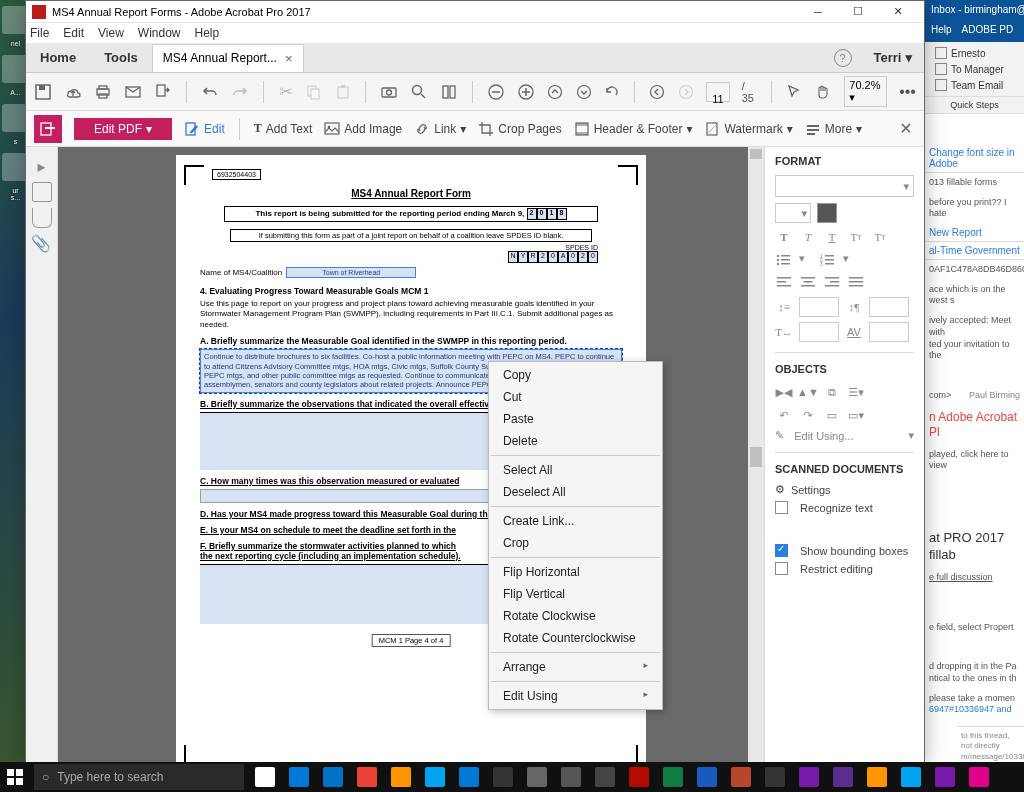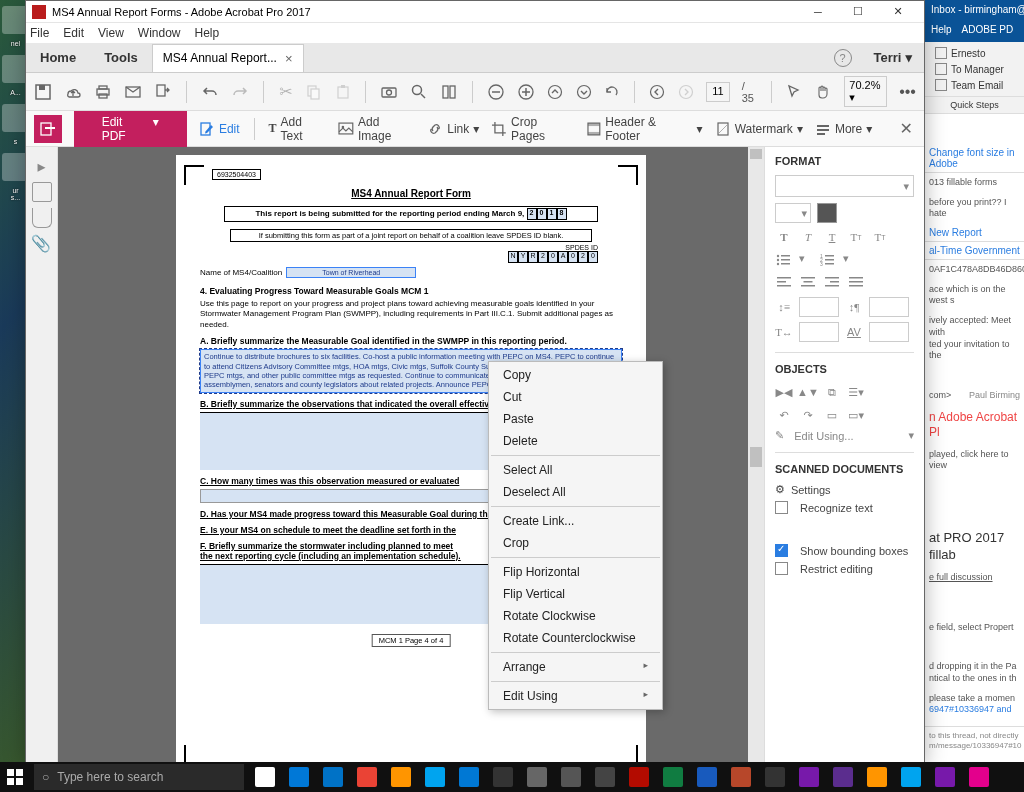--- a/index.html
+++ b/index.html
@@ -24,26 +24,26 @@
 .hometab { padding: 0 14px; height: 100%; display: flex; align-items: center; font-size: 13px; font-weight: 600; color: #333; }
 .doctab { height: 28px; background: #fff; border: 1px solid #ccc; border-bottom: none; padding: 0 10px; display: flex; align-items: center; font-size: 12px; gap: 8px; }
 .doctab .x { color: #666; font-size: 13px; }
 .tabbar .spacer { flex: 1; }
 .helpcircle { width: 18px; height: 18px; border: 1.5px solid #888; border-radius: 50%; display: flex; align-items: center; justify-content: center; font-size: 11px; color: #888; margin-right: 10px; }
 .usermenu { font-size: 13px; font-weight: 600; color: #333; padding: 0 12px; display: flex; align-items: center; gap: 4px; }
 
 .quickbar { height: 38px; background: #f5f5f5; border-bottom: 1px solid #ddd; display: flex; align-items: center; padding: 0 8px; gap: 12px; }
 .qicon { width: 20px; height: 20px; display: flex; align-items: center; justify-content: center; color: #555; }
 .qsep { width: 1px; height: 22px; background: #ccc; margin: 0 2px; }
-.pagenum { border: 1px solid #ccc; width: 28px; height: 20px; font-size: 11px; text-align: center; padding-top: 2px; }
+.pagenum { border: 1px solid #ccc; width: 28px; height: 20px; font-size: 11px; text-align: center; padding-top: 10px; }
 .pageof { font-size: 11px; color: #555; }
 .zoomsel { border: 1px solid #ccc; font-size: 11px; padding: 2px 4px; }
 
 .editbar { height: 36px; background: #f9f9f9; border-bottom: 1px solid #ddd; display: flex; align-items: center; padding: 0 8px; gap: 12px; }
-.editpdf { background: #c31f5e; color: #fff; padding: 4px 28px; font-size: 12px; display: flex; gap: 4px; }
+.editpdf { background: #c31f5e; color: #fff; padding: 4px 20px; font-size: 12px; display: flex; gap: 4px; }
 .editpdf-icon { width: 28px; height: 28px; background: #c31f5e; display:flex; align-items:center; justify-content:center; }
 .editbtn-blue { color: #2a7de1; font-size: 12px; display: flex; align-items: center; gap: 4px; }
 .editbtn { color: #444; font-size: 12px; display: flex; align-items: center; gap: 4px; }
 
 .workarea { display: flex; height: 636px; }
 .leftstrip { width: 32px; background: #f0f0f0; border-right: 1px solid #ddd; padding-top: 6px; }
 .leftstrip .li { width: 20px; height: 20px; margin: 6px auto; border: 1px solid #999; border-radius: 2px; }
 
 .docview { flex: 1; background: #6a6a6a; overflow: hidden; position: relative; display: flex; justify-content: center; }
 .scrollv { position: absolute; right: 0; top: 0; width: 16px; height: 100%; background: #e8e8e8; }
@@ -424,21 +424,21 @@
         <div class="para">Use this page to report on your progress and project plans toward achieving measurable goals identified in your Stormwater Management Program Plan (SWMPP), including requirements in Part III.C.1. Submit additional pages as needed.</div>
         <div class="sec">A.  Briefly summarize the Measurable Goal identified in the SWMPP in this reporting period.</div>
         <div class="selbox sel">Continue to distribute brochures to six facilities.  Co-host a public information meeting with PEPC on MS4. PEPC to continue to attend Citizens Advisory Committee mtgs, HOA mtgs, Civic mtgs, Suffolk County Supervisors and Mayors mtgs, monthly PEPC mtgs, and other public committee mtgs as requested. Continue to communicate with regional congressmen, assemblymen, senators and county legislators about related projects.  Announce PEPC milestones with press coverage.</div>
         <div class="sec" style="text-decoration:underline;">B.  Briefly summarize the observations that indicated the overall effectiveness of this Measurable Goal.</div>
         <div class="bigbox"></div>
         <div class="sec" style="text-decoration:underline;">C.  How many times was this observation measured or evaluated</div>
         <div class="cline"></div>
         <div class="sec" style="text-decoration:underline;">D.  Has your MS4 made progress toward this Measurable Goal during this reporting period?</div>
         <div class="sec" style="text-decoration:underline;">E.  Is your MS4 on schedule to meet the deadline set forth in the</div>
         <div class="sec" style="text-decoration:underline;">
-          <span>F.  Briefly summarize the stormwater including planned to meet</span><br><span>the next reporting cycle (including an implementation schedule).</span>
+          <span>F.  Briefly summarize the stormwater activities planned to which</span><br><span>the next reporting cycle (including an implementation schedule).</span>
         </div>
         <div class="bigbox" style="height:60px;"></div>
         <div class="footer">MCM 1 Page 4 of 4</div>
       </div>
       <div class="scrollv">
         <div class="thumb"></div>
           <div class="thumb2"></div>
       </div>
     </div>
 
@@ -630,21 +630,21 @@
   <div class="ol-snip" style="font-size:12px;color:#ef4444;">n Adobe Acrobat Pl</div>
   <div class="ol-snip">played, click here to view</div>
   <div style="height:50px;"></div>
   <div class="ol-snip" style="font-size:13px;color:#333;">at PRO 2017 fillab</div>
   <div class="ol-snip ol-link" style="text-decoration:underline;">e full discussion</div>
   <div style="height:30px;"></div>
   <div class="ol-snip">e field, select Propert</div>
   <div style="height:20px;"></div>
   <div class="ol-snip"><span>d dropping it in the Pa</span><br><span>ntical to the ones in th</span></div>
   <div class="ol-snip"><span>please take a momen</span><br><span class="ol-link">6947#10336947 and</span></div>
-  <div class="ol-snip" style="font-size:8px;color:#888;border-top:1px solid #ddd;margin-top:6px;padding-top:4px;"><span>to this thread, not directly</span><br><span>m/message/10336947#10</span></div>
+  <div class="ol-snip" style="font-size:8px;color:#888;border-top:1px solid #ddd;margin-top:6px;padding-top:4px;margin-left:32px;"><span>to this thread, not directly</span><br><span>m/message/10336947#10</span></div>
   <div class="ol-snip" style="font-size:8px;color:#888;">folders are up to date.</div>
 </div>
 
 <div class="taskbar">
   <div class="tb-start">
     <svg width="16" height="16" viewBox="0 0 16 16">
         <rect x="0" y="0" width="7" height="7" fill="#fff"></rect>
         <rect x="9" y="0" width="7" height="7" fill="#fff"></rect>
         <rect x="0" y="9" width="7" height="7" fill="#fff"></rect>
         <rect x="9" y="9" width="7" height="7" fill="#fff"></rect>

